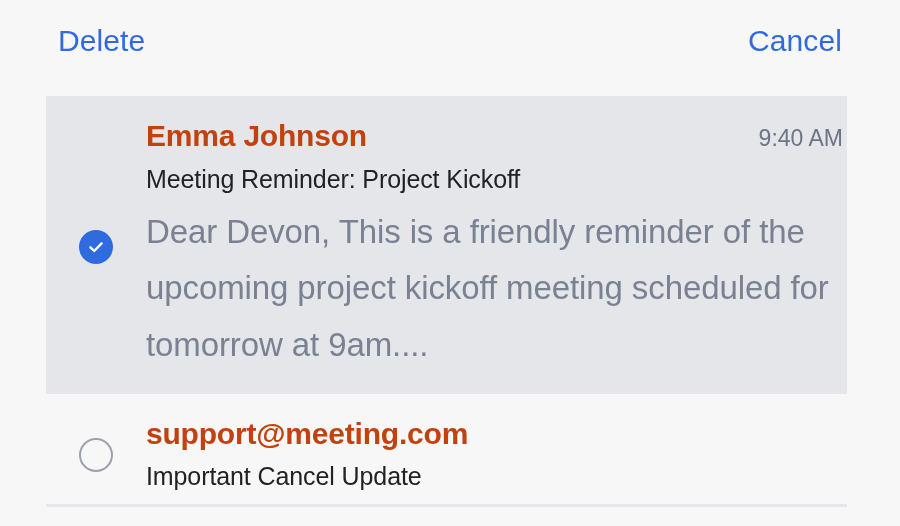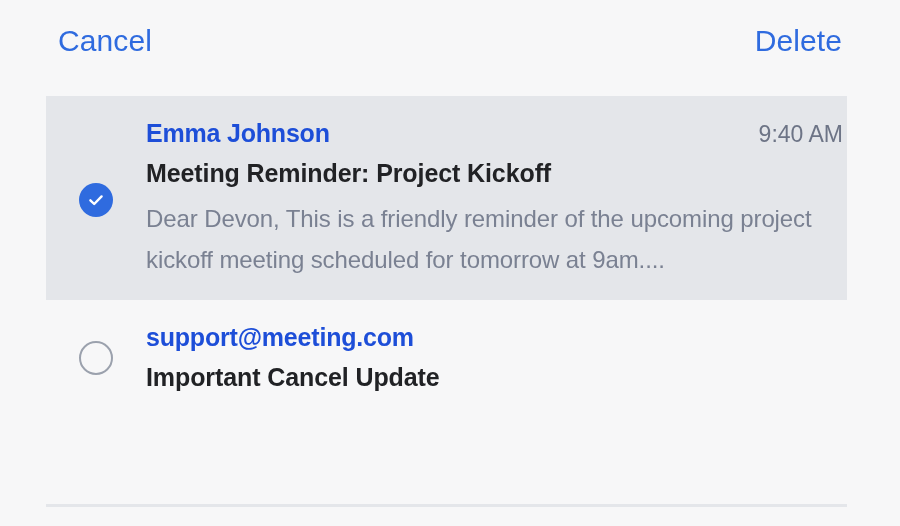--- a/index.html
+++ b/index.html
@@ -115,50 +115,50 @@
     padding-right: 4px;
   }
 
   .row-top {
     display: flex;
     align-items: baseline;
     justify-content: space-between;
     gap: 16px;
   }
   .sender {
-    font-size: 25px;
+    font-size: 30px;
     font-weight: 700;
-    color: #1d4ed8;
+    color: #c2410c;
     letter-spacing: -0.2px;
     line-height: 1.22;
     white-space: nowrap;
     overflow: hidden;
     text-overflow: ellipsis;
   }
   .time {
     font-size: 23px;
     font-weight: 400;
     color: #6d7486;
     white-space: nowrap;
     flex: 0 0 auto;
     line-height: 1.2;
   }
   .subject {
     font-size: 25px;
-    font-weight: 700;
+    font-weight: 400;
     color: #212225;
     margin-top: 9px;
     line-height: 1.2;
     letter-spacing: -0.1px;
     white-space: nowrap;
     overflow: hidden;
     text-overflow: ellipsis;
   }
   .preview {
-    font-size: 24px;
+    font-size: 33px;
     font-weight: 400;
     color: #7a8192;
     margin-top: 10px;
     line-height: 1.72;
     letter-spacing: -0.1px;
   }
 
   
   .bottom-divider {
     position: absolute;
@@ -168,22 +168,22 @@
     height: 3px;
     background: #e4e6ea;
   }
 </style>
 </head>
 <body>
 
 <div class="screen">
 
   <div class="toolbar">
+    <button class="toolbar-btn">Delete</button>
     <button class="toolbar-btn right">Cancel</button>
-    <button class="toolbar-btn">Delete</button>
   </div>
 
   <div class="email-list">
 
     <div class="email-row selected">
       <div class="check-col">
         <span class="check-circle checked">
           <svg width="20" height="20" viewBox="0 0 20 20" aria-hidden="true">
             <path d="M4.4 10.3 L8.2 14 L15.6 6.4" fill="none" stroke="#ffffff" stroke-width="2.4" stroke-linecap="round" stroke-linejoin="round"></path>
           </svg>

